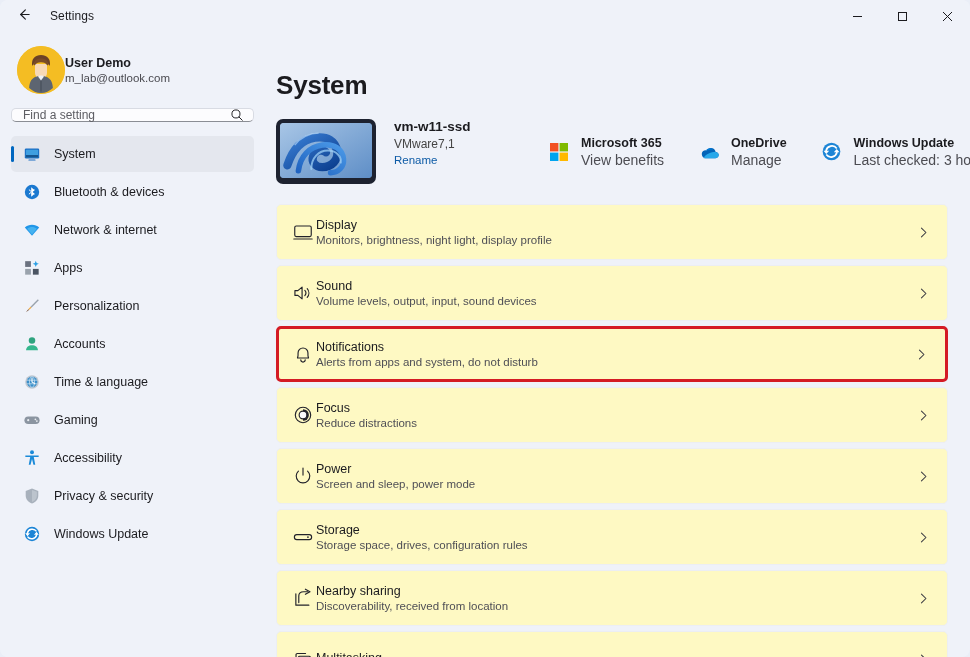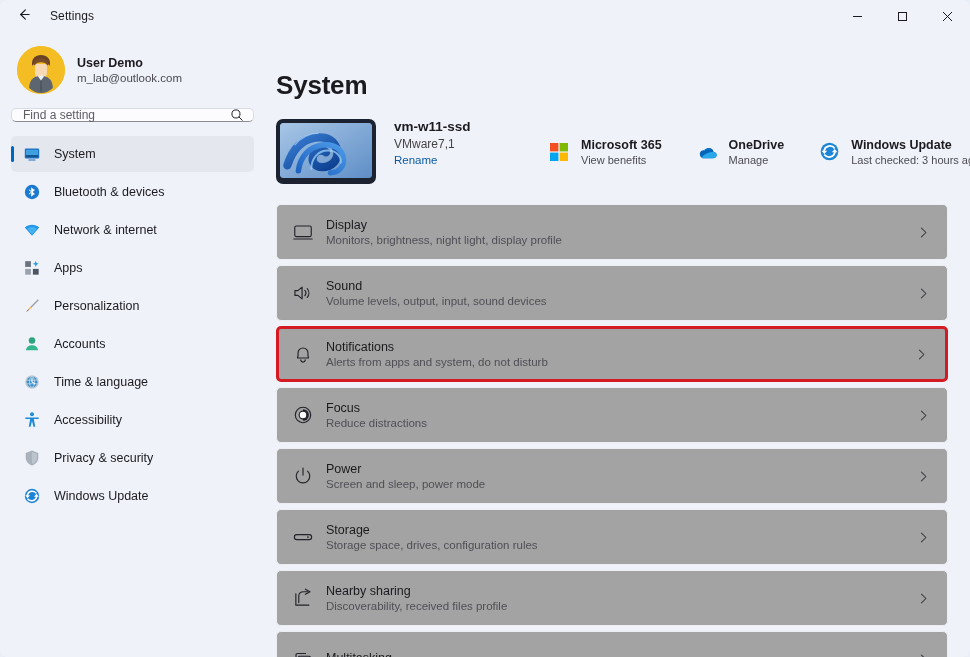--- a/index.html
+++ b/index.html
@@ -66,21 +66,20 @@
     width: 265px;
     flex: 0 0 265px;
     padding: 0 11px;
     background: #eff2f9;
     display: flex;
     flex-direction: column;
   }
   .account {
     display: flex;
     align-items: center;
-    gap: 12px;
     padding: 14px 0 10px 6px;
   }
   .avatar {
     width: 48px; height: 48px;
     border-radius: 50%;
     overflow: hidden;
     flex: 0 0 48px;
     background: #f4bd23;
     position: relative;
   }
@@ -193,35 +192,35 @@
 
   .quicklinks { display: flex; align-items: center; gap: 0; margin-left: 28px; }
   .ql {
     display: flex; align-items: center; gap: 11px;
     padding: 6px 8px; border-radius: 5px;
     min-width: 0;
   }
   .ql-ic { width: 22px; height: 22px; flex: 0 0 22px; display:flex; align-items:center; justify-content:center; }
   .ql-txt { display:flex; flex-direction: column; gap: 2px; }
   .ql-title { font-size: 12.5px; font-weight: bold; color: #1b1b1f; white-space: nowrap; }
-  .ql-sub { font-size: 11px; color: #4c4c52; white-space: nowrap; }
+  .ql-sub { font-size: 14px; color: #4c4c52; white-space: nowrap; }
   .ql:nth-child(1) { margin-right: 18px; }
   .ql:nth-child(2) { margin-right: 18px; }
 
   
   .cards { display: flex; flex-direction: column; gap: 5px; }
   .card {
-    background: #a3a3a3;
+    background: #fef9c3;
     border: 1px solid #eceef3;
     border-radius: 5px;
     height: 56px;
     display: flex;
     align-items: center;
     padding: 0 17px 0 14px;
-    gap: 11px;
+    gap: 1px;
     position: relative;
   }
   .card.hl { border: 3px solid #d41b24; padding-left: 12px; }
   .card-ic {
     width: 24px; height: 24px;
     flex: 0 0 24px;
     display: flex; align-items: center; justify-content: center;
     color: #22222a;
   }
   .card-txt { flex: 1 1 auto; display: flex; flex-direction: column; gap: 2px; min-width: 0; }
@@ -372,20 +371,31 @@
               <circle cx="10" cy="10" r="7.6" fill="#bfc7d1"></circle>
               <circle cx="10" cy="10" r="6" fill="#3a8ec9"></circle>
               <path d="M4.2 8h11.6M4.2 12h11.6" stroke="#cfe4f2" stroke-width=".8" fill="none"></path>
               <ellipse cx="10" cy="10" rx="2.8" ry="6" fill="none" stroke="#cfe4f2" stroke-width=".8"></ellipse>
               <path d="M10 5.6V10l3 1.8" stroke="#fff" stroke-width="1.2" fill="none" stroke-linecap="round"></path>
             </svg>
           </span>
           <span class="nav-lbl">Time &amp; language</span>
         </div>
 
+        <div class="nav-item">
+          <span class="nav-ic">
+            <svg width="18" height="18" viewBox="0 0 20 20">
+              <rect x="1.6" y="6" width="16.8" height="8.4" rx="4.2" fill="#8b95a1"></rect>
+              <circle cx="5.8" cy="10.2" r="1.2" fill="#e9edf2"></circle>
+              <circle cx="13.8" cy="9.2" r="1" fill="#e9edf2"></circle>
+              <circle cx="15.4" cy="11.2" r="1" fill="#e9edf2"></circle>
+            </svg>
+          </span>
+          <span class="nav-lbl">Gaming</span>
+        </div>
 
         <div class="nav-item">
           <span class="nav-ic">
             <svg width="18" height="18" viewBox="0 0 20 20">
               <circle cx="10" cy="3.6" r="2.2" fill="#1b8ad8"></circle>
               <path d="M2.6 7.2h14.8v1.8H12l1.6 8.4h-2l-1.6-6.4-1.6 6.4h-2L8 9H2.6z" fill="#1b8ad8"></path>
             </svg>
           </span>
           <span class="nav-lbl">Accessibility</span>
         </div>
@@ -616,21 +626,21 @@
           <div class="card">
             <span class="card-ic">
               <svg width="22" height="22" viewBox="0 0 24 24" fill="none" stroke="currentColor" stroke-width="1.25">
                 <path d="M4.2 7.4v12.4h14.2" stroke-linecap="round" stroke-linejoin="round"></path>
                 <path d="M7.4 17V9.8c0-2.6 2.2-4.6 5.4-4.6h4.4" stroke-linecap="round" stroke-linejoin="round"></path>
                 <path d="M14.6 2.4 L19.6 5.2 L14.6 8" stroke-linecap="round" stroke-linejoin="round"></path>
               </svg>
             </span>
             <span class="card-txt">
               <span class="card-title">Nearby sharing</span>
-              <span class="card-sub">Discoverability, received files profile</span>
+              <span class="card-sub">Discoverability, received from location</span>
             </span>
             <span class="chev">
               <svg width="13" height="13" viewBox="0 0 16 16" fill="none" stroke="currentColor" stroke-width="1.3">
                   <path d="M5.5 2.5 L11 8 L5.5 13.5" stroke-linecap="round" stroke-linejoin="round"></path>
                 </svg>
             </span>
           </div>
 
           <div class="card">
             <span class="card-ic">

